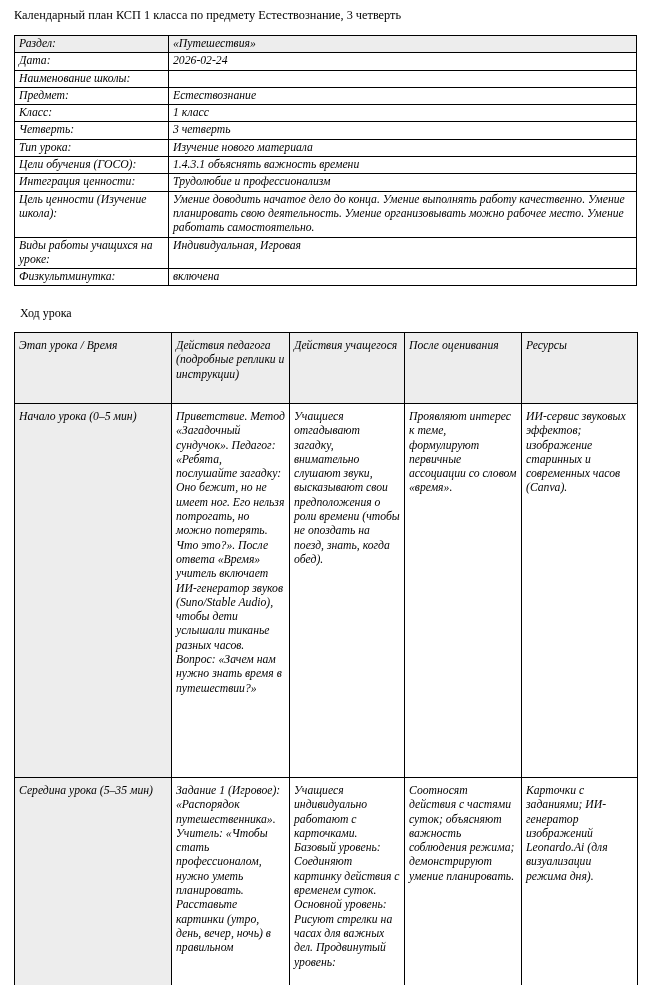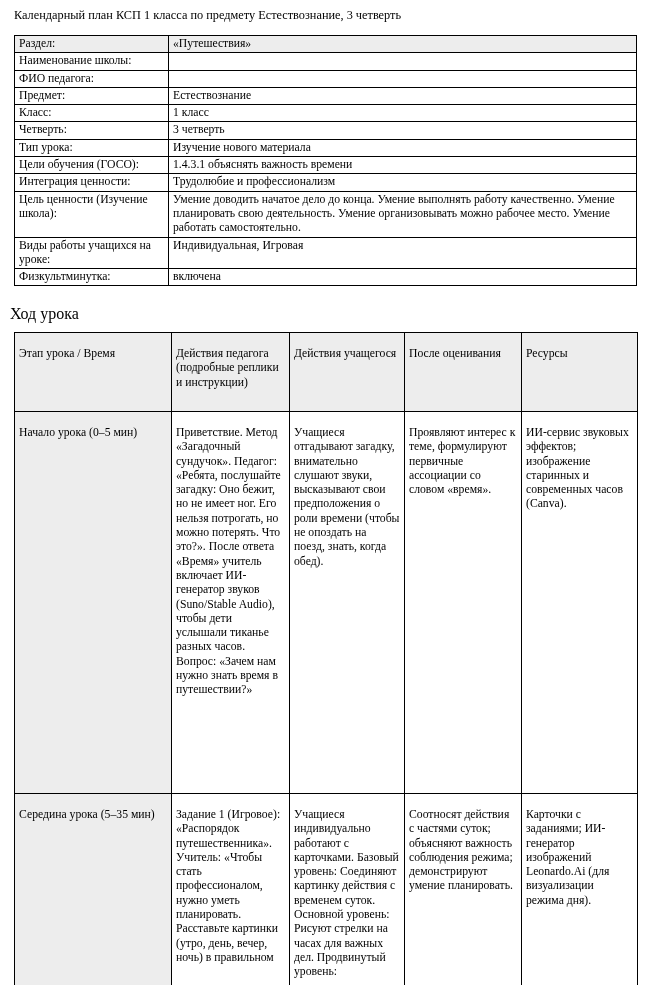--- a/index.html
+++ b/index.html
@@ -31,20 +31,21 @@
     line-height: 15px;
     font-family: "Liberation Serif", "DejaVu Serif", serif;
     white-space: nowrap;
   }
 
   table.meta, table.flow {
     border-collapse: collapse;
     table-layout: fixed;
     font-size: 11.7px;
     line-height: 14.3px;
+    font-style: italic;
   }
 
   
   table.meta {
     position: absolute;
     left: 14px;
     top: 35px;
     width: 623px;
   }
   table.meta td {
@@ -56,36 +57,36 @@
   table.meta td.k {
     width: 154px;
   }
   table.meta tr.shaded td {
     background: #ededed;
   }
 
   
   .flow-caption {
     position: absolute;
-    left: 10px;
+    left: 20px;
     top: 306px;
-    font-size: 16px;
+    font-size: 12px;
     line-height: 15px;
   }
 
   
   table.flow {
     position: absolute;
     left: 14px;
     top: 332px;
     width: 623px;
   }
   table.flow td, table.flow th {
     border: 1px solid #000000;
-    padding: 14px 4px 2px 4px;
+    padding: 6px 4px 2px 4px;
     vertical-align: top;
     text-align: left;
     font-weight: normal;
     font-family: "Liberation Serif", "DejaVu Serif", serif;
     word-wrap: break-word;
     overflow-wrap: break-word;
   }
   table.flow thead th {
     background: #ededed;
     height: 62px;
@@ -111,25 +112,25 @@
     <colgroup>
         <col style="width:154px">
         <col>
       </colgroup>
     <tbody>
       <tr class="shaded">
         <td class="k">Раздел:</td>
         <td class="v">«Путешествия»</td>
       </tr>
       <tr>
+        <td class="k">Дата:</td>
+        <td class="v">2026-02-24</td>
+      </tr>
+      <tr>
         <td class="k">Наименование школы:</td>
-        <td class="v">&nbsp;</td>
-      </tr>
-      <tr>
-        <td class="k">ФИО педагога:</td>
         <td class="v">&nbsp;</td>
       </tr>
       <tr>
         <td class="k">Предмет:</td>
         <td class="v">Естествознание</td>
       </tr>
       <tr>
         <td class="k">Класс:</td>
         <td class="v">1 класс</td>
       </tr>

